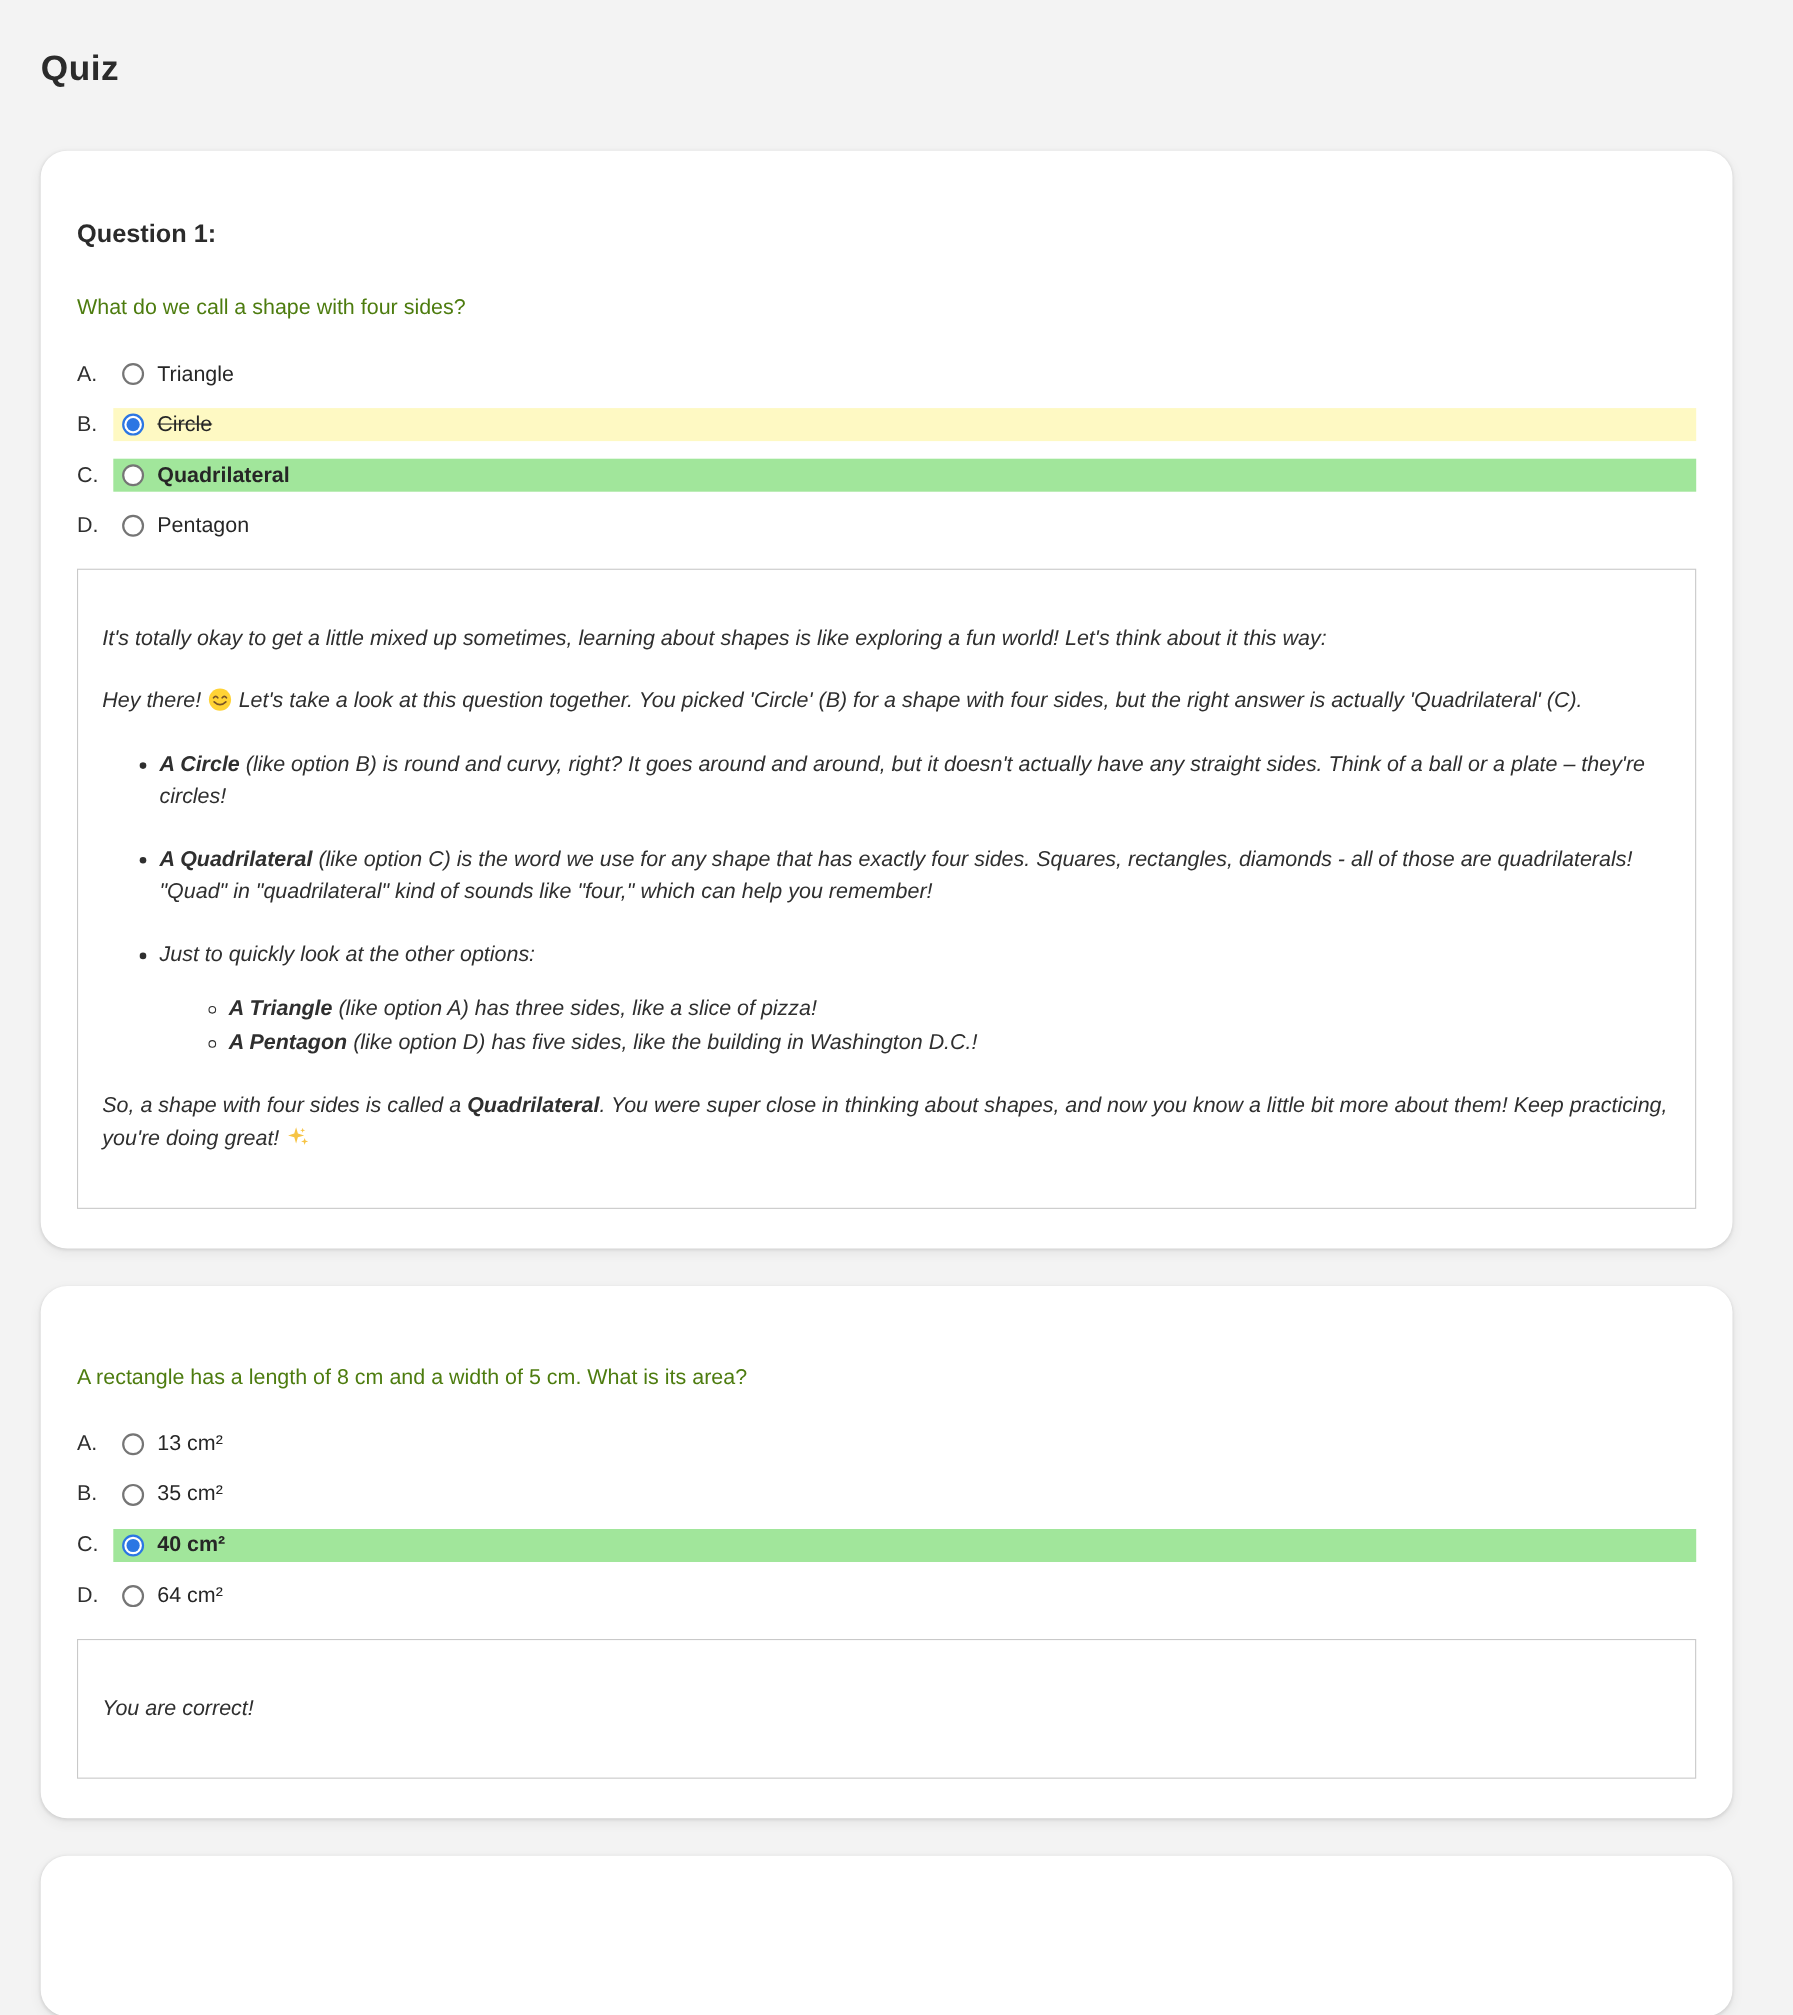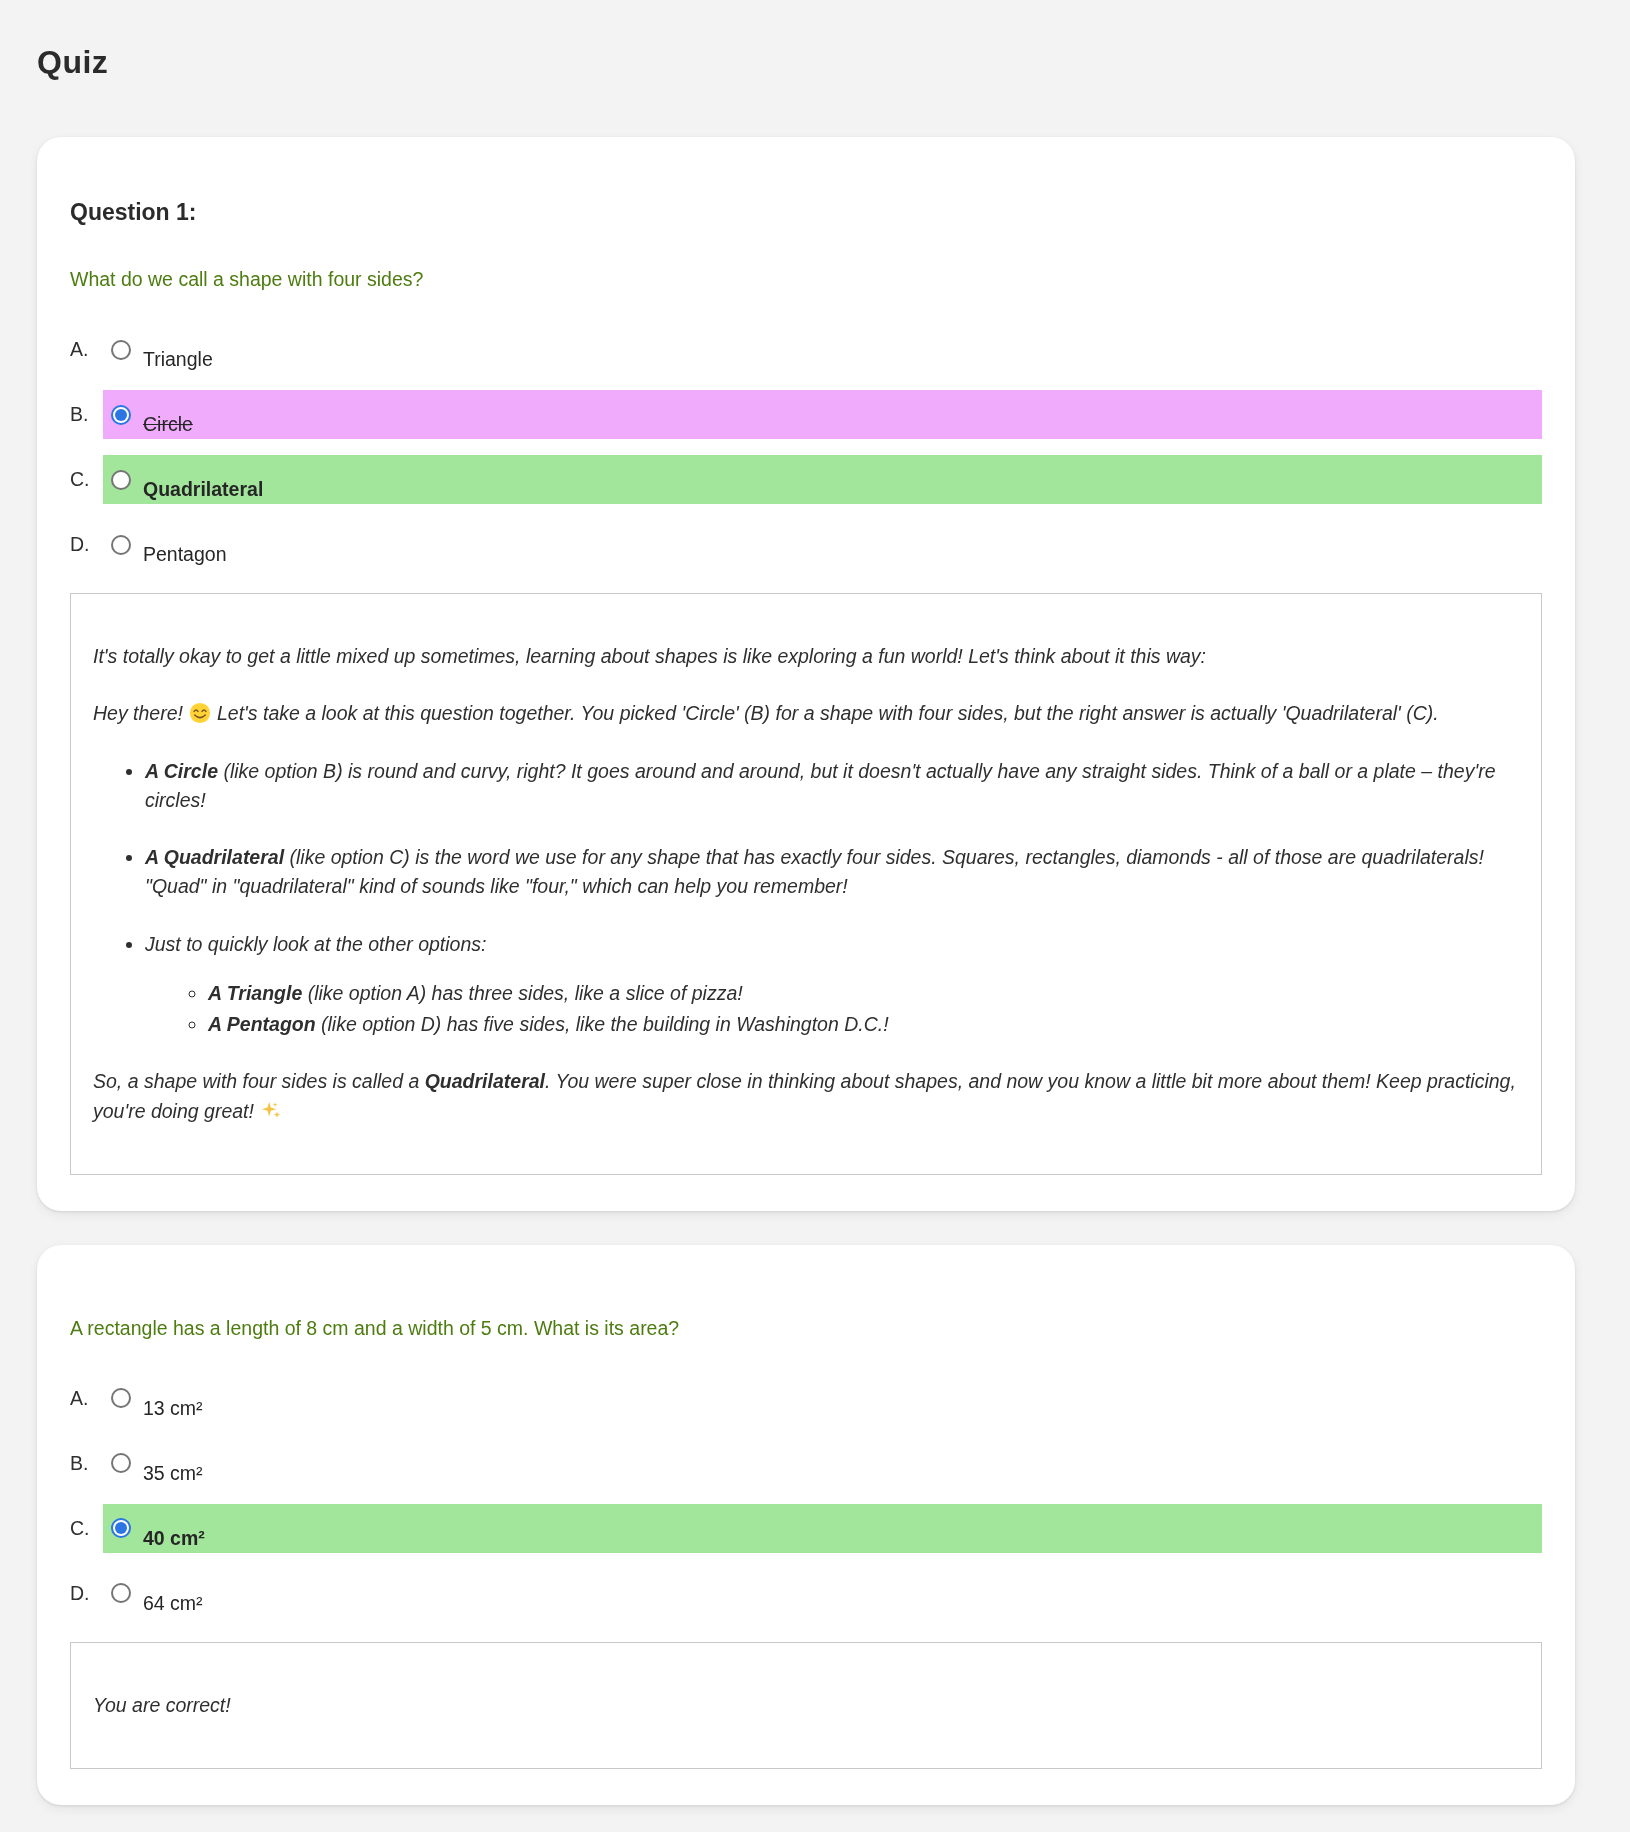--- a/index.html
+++ b/index.html
@@ -53,23 +53,23 @@
     align-items: center;
     color: #2f2f2f;
   }
   .option-body {
     flex: 1;
     display: flex;
     align-items: center;
     gap: 12px;
     padding: 3px 8px;
   }
-  .option-body.incorrect { background: #f0abfc; }
+  .option-body.incorrect { background: #fef9c3; }
   .option-body.correct   { background: #a1e69b; }
-  .option-label { color: #262626; margin-top: 20px; }
+  .option-label { color: #262626; }
   .option-label.struck { text-decoration: line-through; }
   .option-label.bold   { font-weight: 700; }
 
   
   .radio {
     flex: none;
     width: 20px;
     height: 20px;
     box-sizing: border-box;
     border-radius: 50%;

